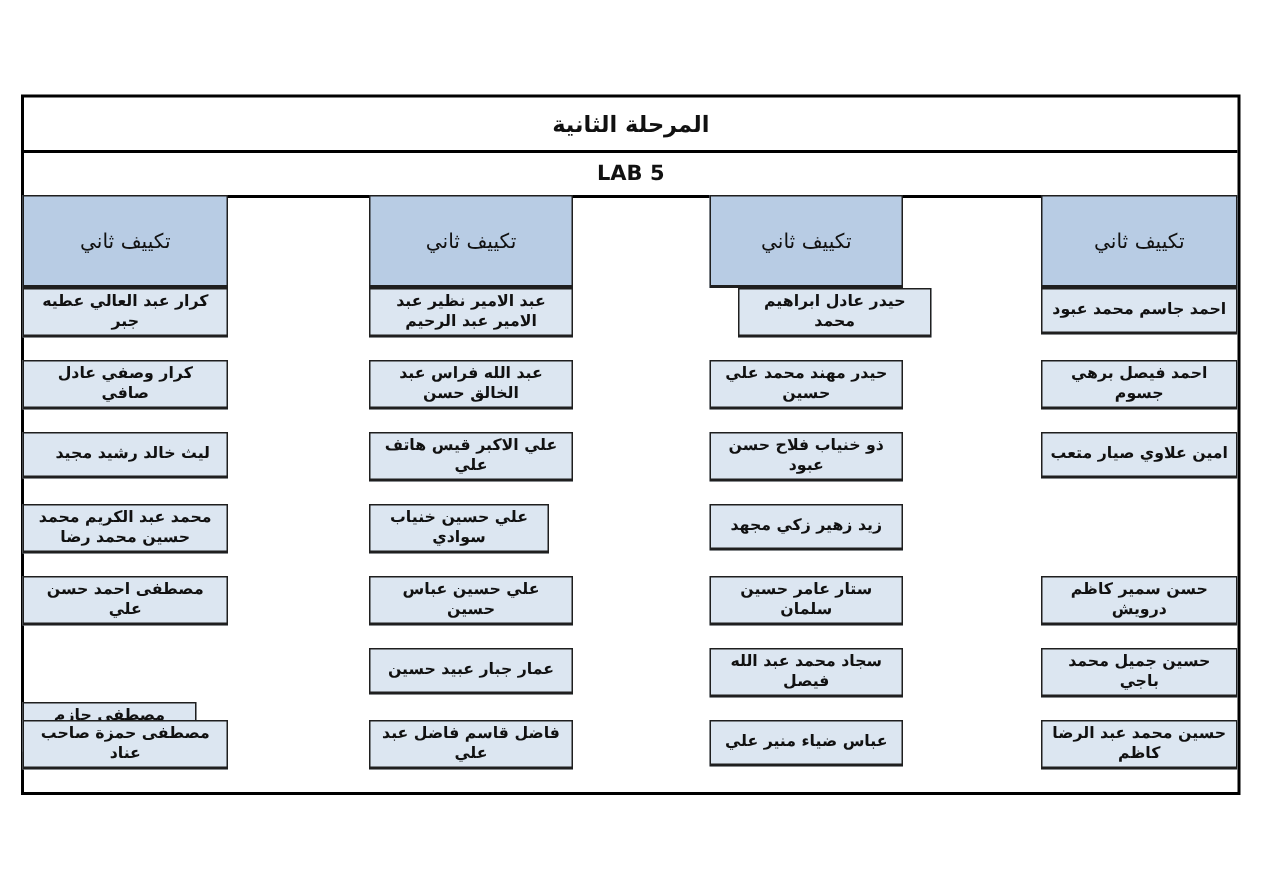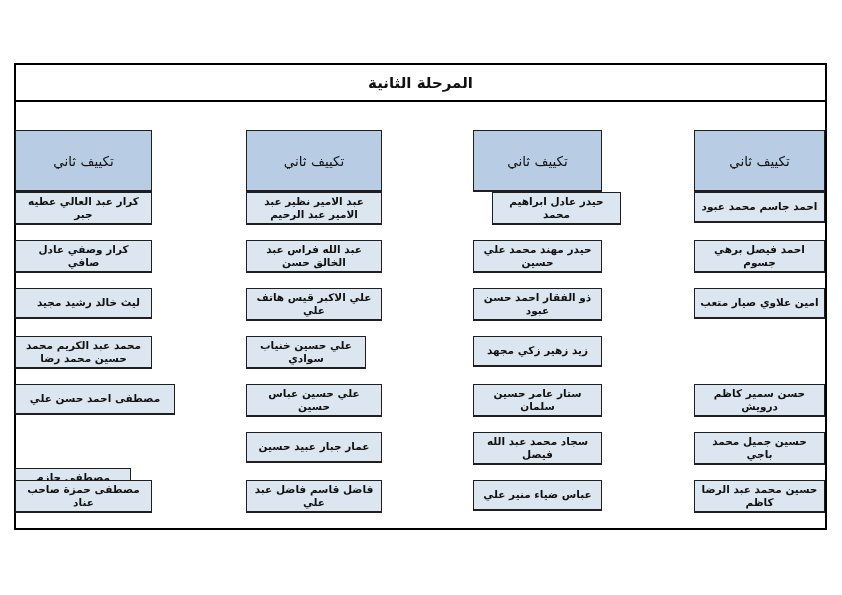--- a/index.html
+++ b/index.html
@@ -59,47 +59,48 @@
     min-height:31px;
     padding:2px 5px;
   }
 </style>
 </head>
 <body>
 
 <div class="page">
   <div class="outer-table">
     <div class="title-row">المرحلة الثانية</div>
+    <div class="lab-row">LAB 5</div>
   </div>
   <div class="columns-area">
       <div class="col-header" style="left: 694px; top: 130px; width: 131px;">تكييف ثاني</div>
       <div class="student-box" style="left: 694px; top: 192px; width: 131px;">احمد جاسم محمد عبود</div>
       <div class="student-box" style="left: 694px; top: 240px; width: 131px;">احمد فيصل برهي جسوم</div>
       <div class="student-box" style="left: 694px; top: 288px; width: 131px;">امين علاوي صيار متعب</div>
       <div class="student-box" style="left: 694px; top: 384px; width: 131px;">حسن سمير كاظم درويش</div>
       <div class="student-box" style="left: 694px; top: 432px; width: 131px;">حسين جميل محمد باجي</div>
       <div class="student-box" style="left: 694px; top: 480px; width: 131px;">حسين محمد عبد الرضا كاظم</div>
       <div class="col-header" style="left: 473px; top: 130px; width: 129px;">تكييف ثاني</div>
       <div class="student-box" style="left: 492px; top: 192px; width: 129px;">حيدر عادل ابراهيم محمد</div>
       <div class="student-box" style="left: 473px; top: 240px; width: 129px;">حيدر مهند محمد علي حسين</div>
-      <div class="student-box" style="left: 473px; top: 288px; width: 129px;">ذو الفقار احمد حسن عبود</div>
+      <div class="student-box" style="left: 473px; top: 288px; width: 129px;">ذو خنياب فلاح حسن عبود</div>
       <div class="student-box" style="left: 473px; top: 336px; width: 129px;">زيد زهير زكي مجهد</div>
       <div class="student-box" style="left: 473px; top: 384px; width: 129px;">ستار عامر حسين سلمان</div>
       <div class="student-box" style="left: 473px; top: 432px; width: 129px;">سجاد محمد عبد الله فيصل</div>
       <div class="student-box" style="left: 473px; top: 480px; width: 129px;">عباس ضياء منير علي</div>
       <div class="col-header" style="left: 246px; top: 130px; width: 136px;">تكييف ثاني</div>
       <div class="student-box" style="left: 246px; top: 192px; width: 136px;">عبد الامير نظير عبد الامير عبد الرحيم</div>
       <div class="student-box" style="left: 246px; top: 240px; width: 136px;">عبد الله فراس عبد الخالق حسن</div>
       <div class="student-box" style="left: 246px; top: 288px; width: 136px;">علي الاكبر قيس هاتف علي</div>
       <div class="student-box" style="left: 246px; top: 336px; width: 120px;">علي حسين خنياب سوادي</div>
       <div class="student-box" style="left: 246px; top: 384px; width: 136px;">علي حسين عباس حسين</div>
       <div class="student-box" style="left: 246px; top: 432px; width: 136px;">عمار جبار عبيد حسين</div>
       <div class="student-box" style="left: 246px; top: 480px; width: 136px;">فاضل قاسم فاضل عبد علي</div>
       <div class="col-header" style="left: 15px; top: 130px; width: 137px;">تكييف ثاني</div>
       <div class="student-box" style="left: 15px; top: 192px; width: 137px;">كرار عبد العالي عطيه جبر</div>
       <div class="student-box" style="left: 15px; top: 240px; width: 137px;">كرار وصفي عادل صافي</div>
       <div class="student-box" style="left: 15px; top: 288px; width: 137px; padding-left: 15px;">ليث خالد رشيد مجيد</div>
       <div class="student-box" style="left: 15px; top: 336px; width: 137px;">محمد عبد الكريم محمد حسين محمد رضا</div>
-      <div class="student-box" style="left: 15px; top: 384px; width: 160px;">مصطفى احمد حسن علي</div>
+      <div class="student-box" style="left: 15px; top: 384px; width: 137px;">مصطفى احمد حسن علي</div>
       <div class="student-box" style="left: 15px; top: 432px; width: 116px; margin-top: 36px;">مصطفى حازم عبودي كريم</div>
       <div class="student-box" style="left: 15px; top: 480px; width: 137px;">مصطفى حمزة صاحب عناد</div>
     </div>
 </div>
 
 </body></html>

